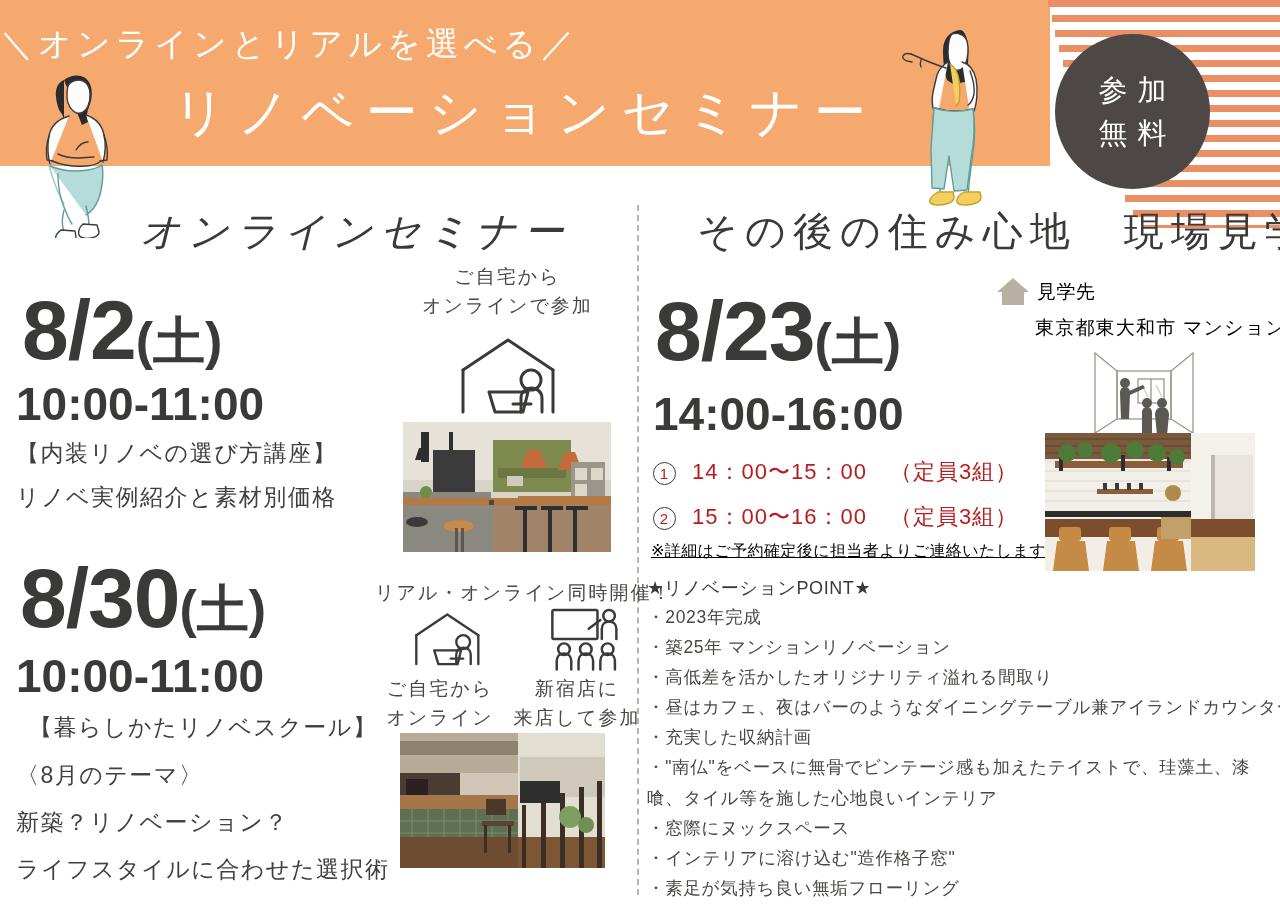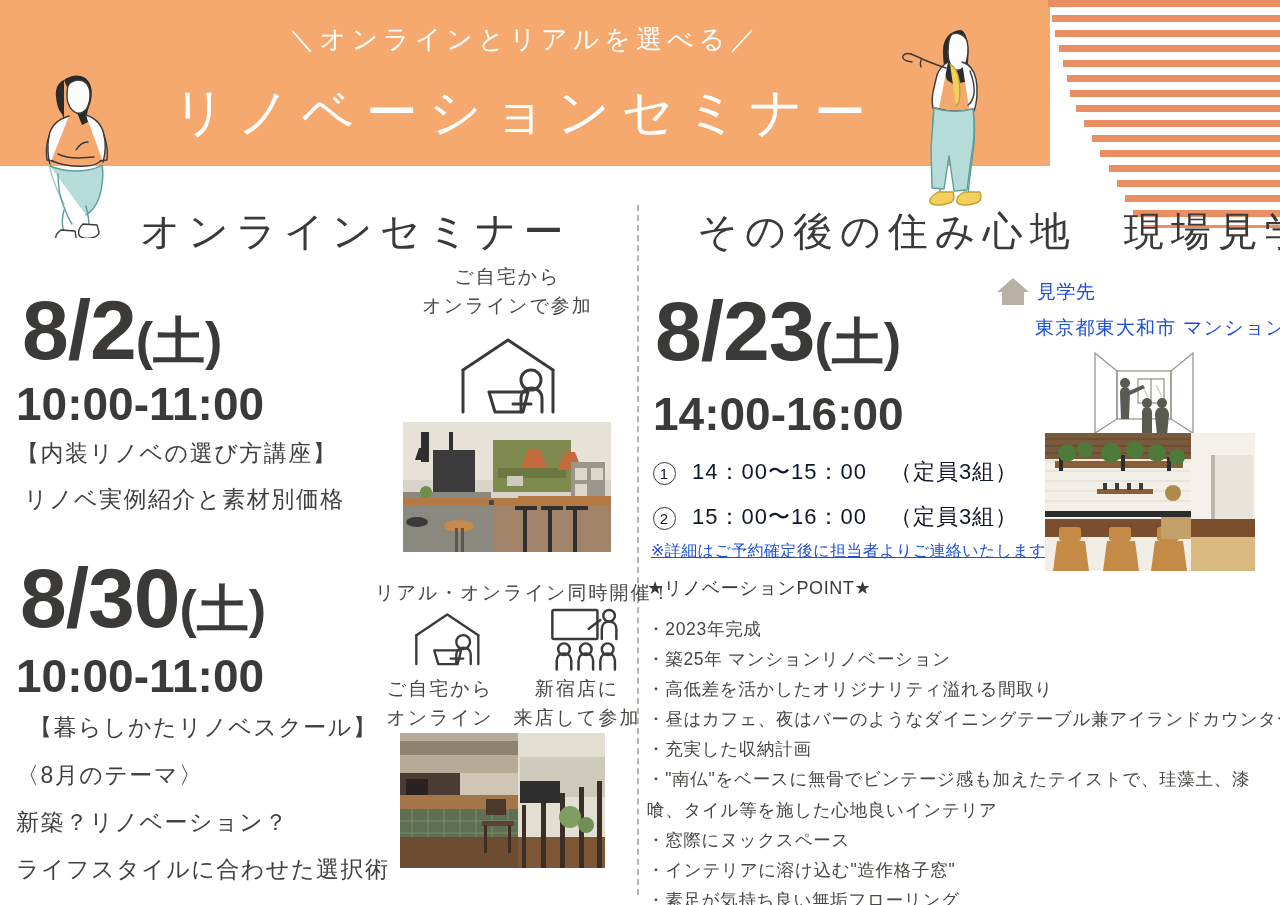--- a/index.html
+++ b/index.html
@@ -20,22 +20,22 @@
   }
   .stripes {
     position:absolute; right:0; top:0; width:232px; height:228px;
     overflow:hidden;
   }
   .stripes .row {
     position:absolute; right:0; height:7px; background:#e98f63;
   }
   .header-sub {
     position:absolute; left:0; top:22px; width:1050px;
-    text-align:center; color:#ffffff;
-    font-size:26px; letter-spacing:5px; font-weight:400;
+    color:#ffffff;
+    font-size:33px; letter-spacing:5px; font-weight:400;
     white-space:nowrap;
   }
   .header-title {
     position:absolute; left:0; top:78px; width:1050px;
     text-align:center; color:#ffffff;
     font-size:52px; letter-spacing:11px; font-weight:400;
     white-space:nowrap;
   }
   .free-badge {
     position:absolute; left:1055px; top:34px;
@@ -72,49 +72,49 @@
   .bigdate .dow { font-size:52px; font-weight:700; letter-spacing:0; }
   .bigtime {
     position:absolute; font-size:46px; font-weight:700; color:#3c3a38;
     letter-spacing:0px; line-height:1; white-space:nowrap;
   }
   .line-txt {
     position:absolute; font-size:23px; color:#404040; letter-spacing:1.5px;
     white-space:nowrap; line-height:1;
   }
   .small-note {
-    position:absolute; font-size:16px; color:#1d4ed8; letter-spacing:0.4px;
+    position:absolute; font-size:16px; color:#000000; letter-spacing:0.4px;
     white-space:nowrap; line-height:1;
   }
   .caption {
     position:absolute; font-size:19px; color:#4a4744; letter-spacing:2px;
     text-align:center; line-height:1.55; white-space:nowrap;
   }
 
   
   .photo { position:absolute; background:#cfc8c0; overflow:hidden; }
   .photo svg { display:block; width:100%; height:100%; }
 
   
   .icon-wrap { position:absolute; }
   .icon-wrap svg { display:block; }
 
   
   .bullets { position:absolute; left:8px; top:383px; width:632px; }
   .bullet-head {
     font-size:18px; color:#3c3a38; letter-spacing:0.6px; line-height:1.0;
-    margin-bottom:17px; white-space:nowrap;
+    margin-bottom:5px; white-space:nowrap;
   }
   .bullet {
     font-size:17.5px; color:#4a4744; letter-spacing:0.7px;
     line-height:1.72; white-space:nowrap;
   }
   .bullet.wrap { white-space:normal; }
   .sched-row {
-    position:absolute; font-size:22px; color:#0f172a; letter-spacing:1px;
+    position:absolute; font-size:22px; color:#b91c1c; letter-spacing:1px;
     white-space:nowrap; line-height:1;
   }
   .circ {
     display:inline-block; width:23px; height:23px; line-height:21px;
     border:1.6px solid #3c3a38; border-radius:50%; text-align:center;
     font-size:15px; vertical-align:middle; margin-right:16px;
   }
 </style>
 </head>
 <body>
@@ -138,20 +138,24 @@
       <div class="row" style="top: 165px; width: 171px; height: 7px; background: rgb(233, 143, 99);"></div>
       <div class="row" style="top: 180px; width: 163px; height: 7px; background: rgb(233, 143, 99);"></div>
       <div class="row" style="top: 195px; width: 155px; height: 7px; background: rgb(233, 143, 99);"></div>
       <div class="row" style="top: 210px; width: 147px; height: 7px; background: rgb(233, 143, 99);"></div>
       <div class="row" style="top: 225px; width: 138px; height: 7px; background: rgb(233, 143, 99);"></div>
     </div>
 
   <div class="header-sub">＼オンラインとリアルを選べる／</div>
   <div class="header-title">リノベーションセミナー</div>
 
+  <div class="free-badge">
+    <span>参加</span>
+    <span>無料</span>
+  </div>
 
   <div class="person person-left">
     <svg viewBox="0 0 108 180" xmlns="http://www.w3.org/2000/svg">
       <g fill="none" stroke="#3b3b3b" stroke-width="1.4" stroke-linecap="round" stroke-linejoin="round">
         <path d="M36 22 c-6 2 -9 9 -8 17 c1 9 3 14 6 17 l2 5" fill="#2b2b2b" stroke="none"></path>
         <path d="M36 22 c9 -7 22 -6 26 4 c3 7 2 16 -1 23 c-2 5 -3 10 -1 15 l-6 3" fill="#2b2b2b" stroke="none"></path>
         <path d="M40 28 c3 -6 13 -8 18 -3 c5 5 5 16 2 23 c-2 5 -7 8 -11 7 c-6 -2 -10 -9 -10 -16 c0 -5 0 -8 1 -11z" fill="#fdfdfd"></path>
         <path d="M41 58 c-10 3 -18 9 -20 20 c-2 10 -1 22 1 28" fill="#fdfdfd"></path>
         <path d="M58 57 c9 3 16 10 18 20 c2 9 1 20 -1 27" fill="#fdfdfd"></path>
         <path d="M21 78 c-3 9 -3 17 -2 24 l6 1"></path>
@@ -189,28 +193,28 @@
         <path d="M50 176 c-5 3 -9 7 -8 10 c1 3 9 4 16 2 c5 -1 8 -4 8 -7 l-1 -5z" fill="#f3cf5e" stroke="#c2a030"></path>
         <path d="M76 176 c-5 3 -8 7 -7 10 c1 3 9 4 16 2 c5 -1 8 -4 8 -7 l-1 -5z" fill="#f3cf5e" stroke="#c2a030"></path>
       </g>
     </svg>
   </div>
 
   <div class="divider"></div>
 
   <div class="col col-left">
 
-    <div class="sec-title" style="left:140px; top:8px;">オンラインセミナー</div>
+    <div class="sec-title" style="left:140px; top:8px;font-style:italic;">オンラインセミナー</div>
 
     <div class="bigdate" style="left:22px; top:92px;">
       <span>8/2</span><span class="dow">(土)</span>
     </div>
     <div class="bigtime" style="left:16px; top:185px;">10:00-11:00</div>
     <div class="line-txt" style="left:16px; top:246px;">【内装リノベの選び方講座】</div>
-    <div class="line-txt" style="left:24px; top:292px;">リノベ実例紹介と素材別価格</div>
+    <div class="line-txt" style="left:16px; top:292px;font-family:Liberation Mono, monospace;">リノベ実例紹介と素材別価格</div>
 
     <div class="caption" style="left:395px; top:66px; width:225px;">
       <div>ご自宅から</div>
       <div>オンラインで参加</div>
     </div>
 
     <div class="icon-wrap" style="left:453px; top:136px;">
       <svg width="112" height="90" viewBox="0 0 112 90" xmlns="http://www.w3.org/2000/svg">
         <g fill="none" stroke="#3c3a38" stroke-width="3" stroke-linecap="round" stroke-linejoin="round">
           <path d="M10 38 L55 8 L100 38"></path>

